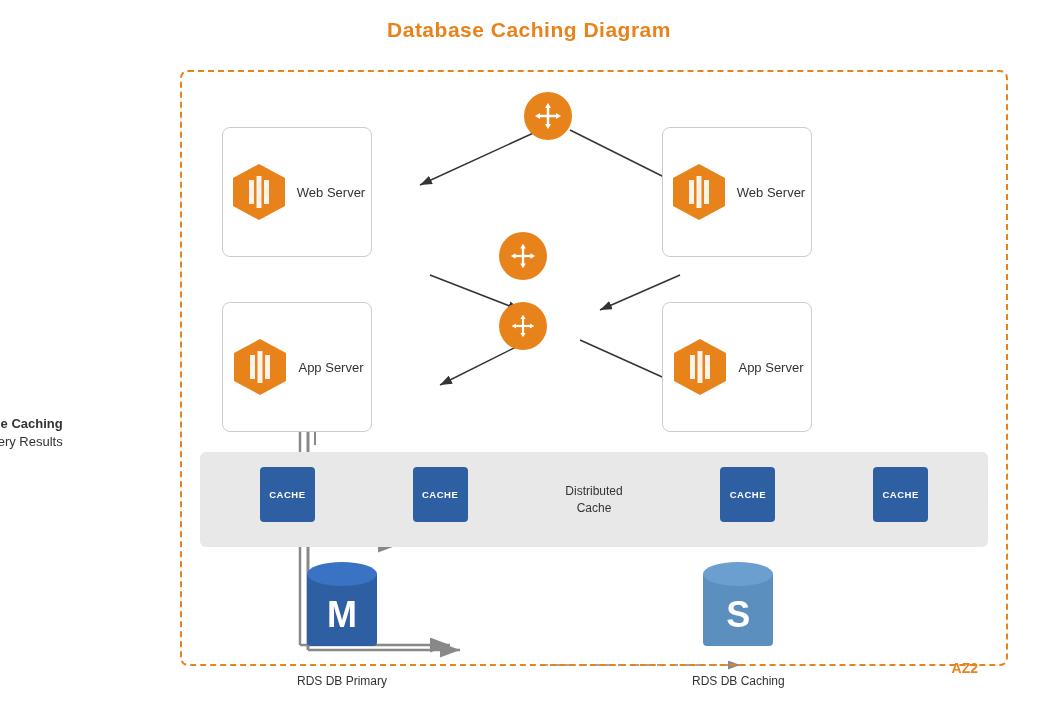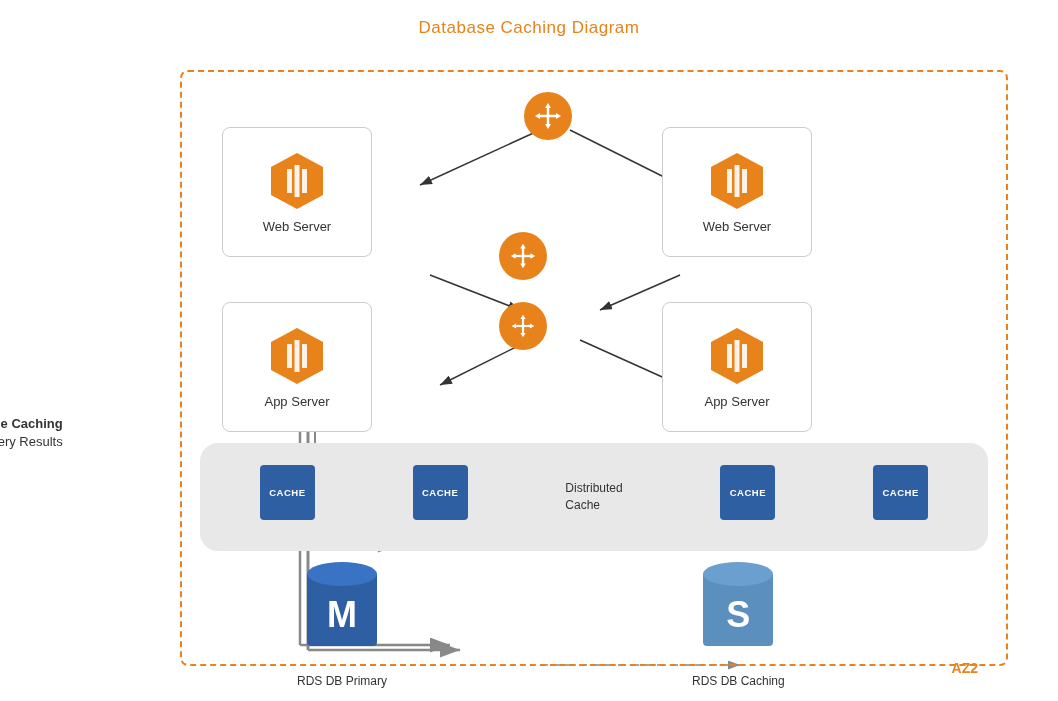--- a/index.html
+++ b/index.html
@@ -8,22 +8,22 @@
       height: 701px;
       background: #fff;
       font-family: Arial, sans-serif;
       overflow: hidden;
       position: relative;
     }
 
     .page-title {
       text-align: center;
       color: #e8821a;
-      font-size: 17px;
-      font-weight: 400;
+      font-size: 21px;
+      font-weight: 700;
       padding-top: 18px;
       letter-spacing: 0.5px;
     }
 
     .diagram-area {
       position: absolute;
       top: 55px;
       left: 60px;
       right: 40px;
       bottom: 20px;
@@ -64,21 +64,21 @@
 
     
     .server-card {
       position: absolute;
       background: #fff;
       border: 1px solid #ccc;
       border-radius: 8px;
       width: 150px;
       height: 130px;
       display: flex;
-      flex-direction: column;
+      flex-direction: row;
       align-items: center;
       justify-content: center;
       gap: 8px;
     }
 
     .server-label {
       font-size: 13px;
       color: #333;
       text-align: center;
     }
@@ -174,21 +174,21 @@
     }
 
     .db-caching-sublabel {
       font-weight: normal;
     }
 
     
     .dist-cache-label {
       font-size: 12px;
       color: #333;
-      text-align: left;
+      text-align: center;
       font-weight: 500;
       line-height: 1.4;
       white-space: nowrap;
     }
   </style>
 </head>
 <body>
 
 <div class="page-title">Database Caching Diagram</div>
 
@@ -318,21 +318,21 @@
     <div class="server-card" style="top:230px;left:480px;">
       <svg class="aws-icon" viewBox="0 0 60 60">
         <polygon points="30,2 56,16 56,44 30,58 4,44 4,16" fill="#e8821a"></polygon>
         <rect x="20" y="18" width="5" height="24" fill="white" opacity="0.9"></rect>
         <rect x="27.5" y="14" width="5" height="32" fill="white" opacity="0.9"></rect>
         <rect x="35" y="18" width="5" height="24" fill="white" opacity="0.9"></rect>
       </svg>
       <span class="server-label">App Server</span>
     </div>
 
-    <div class="cache-row" style="position:absolute;top:371px;left:18px;right:18px;height:108px;border-radius:18px;">
+    <div class="cache-row" style="position:absolute;top:380px;left:18px;right:18px;height:95px;">
 
       <div class="cache-cylinder">
         <div class="cache-body">
           <span>CACHE</span>
         </div>
       </div>
 
       <div class="cache-cylinder">
         <div class="cache-body">
           <span>CACHE</span>

